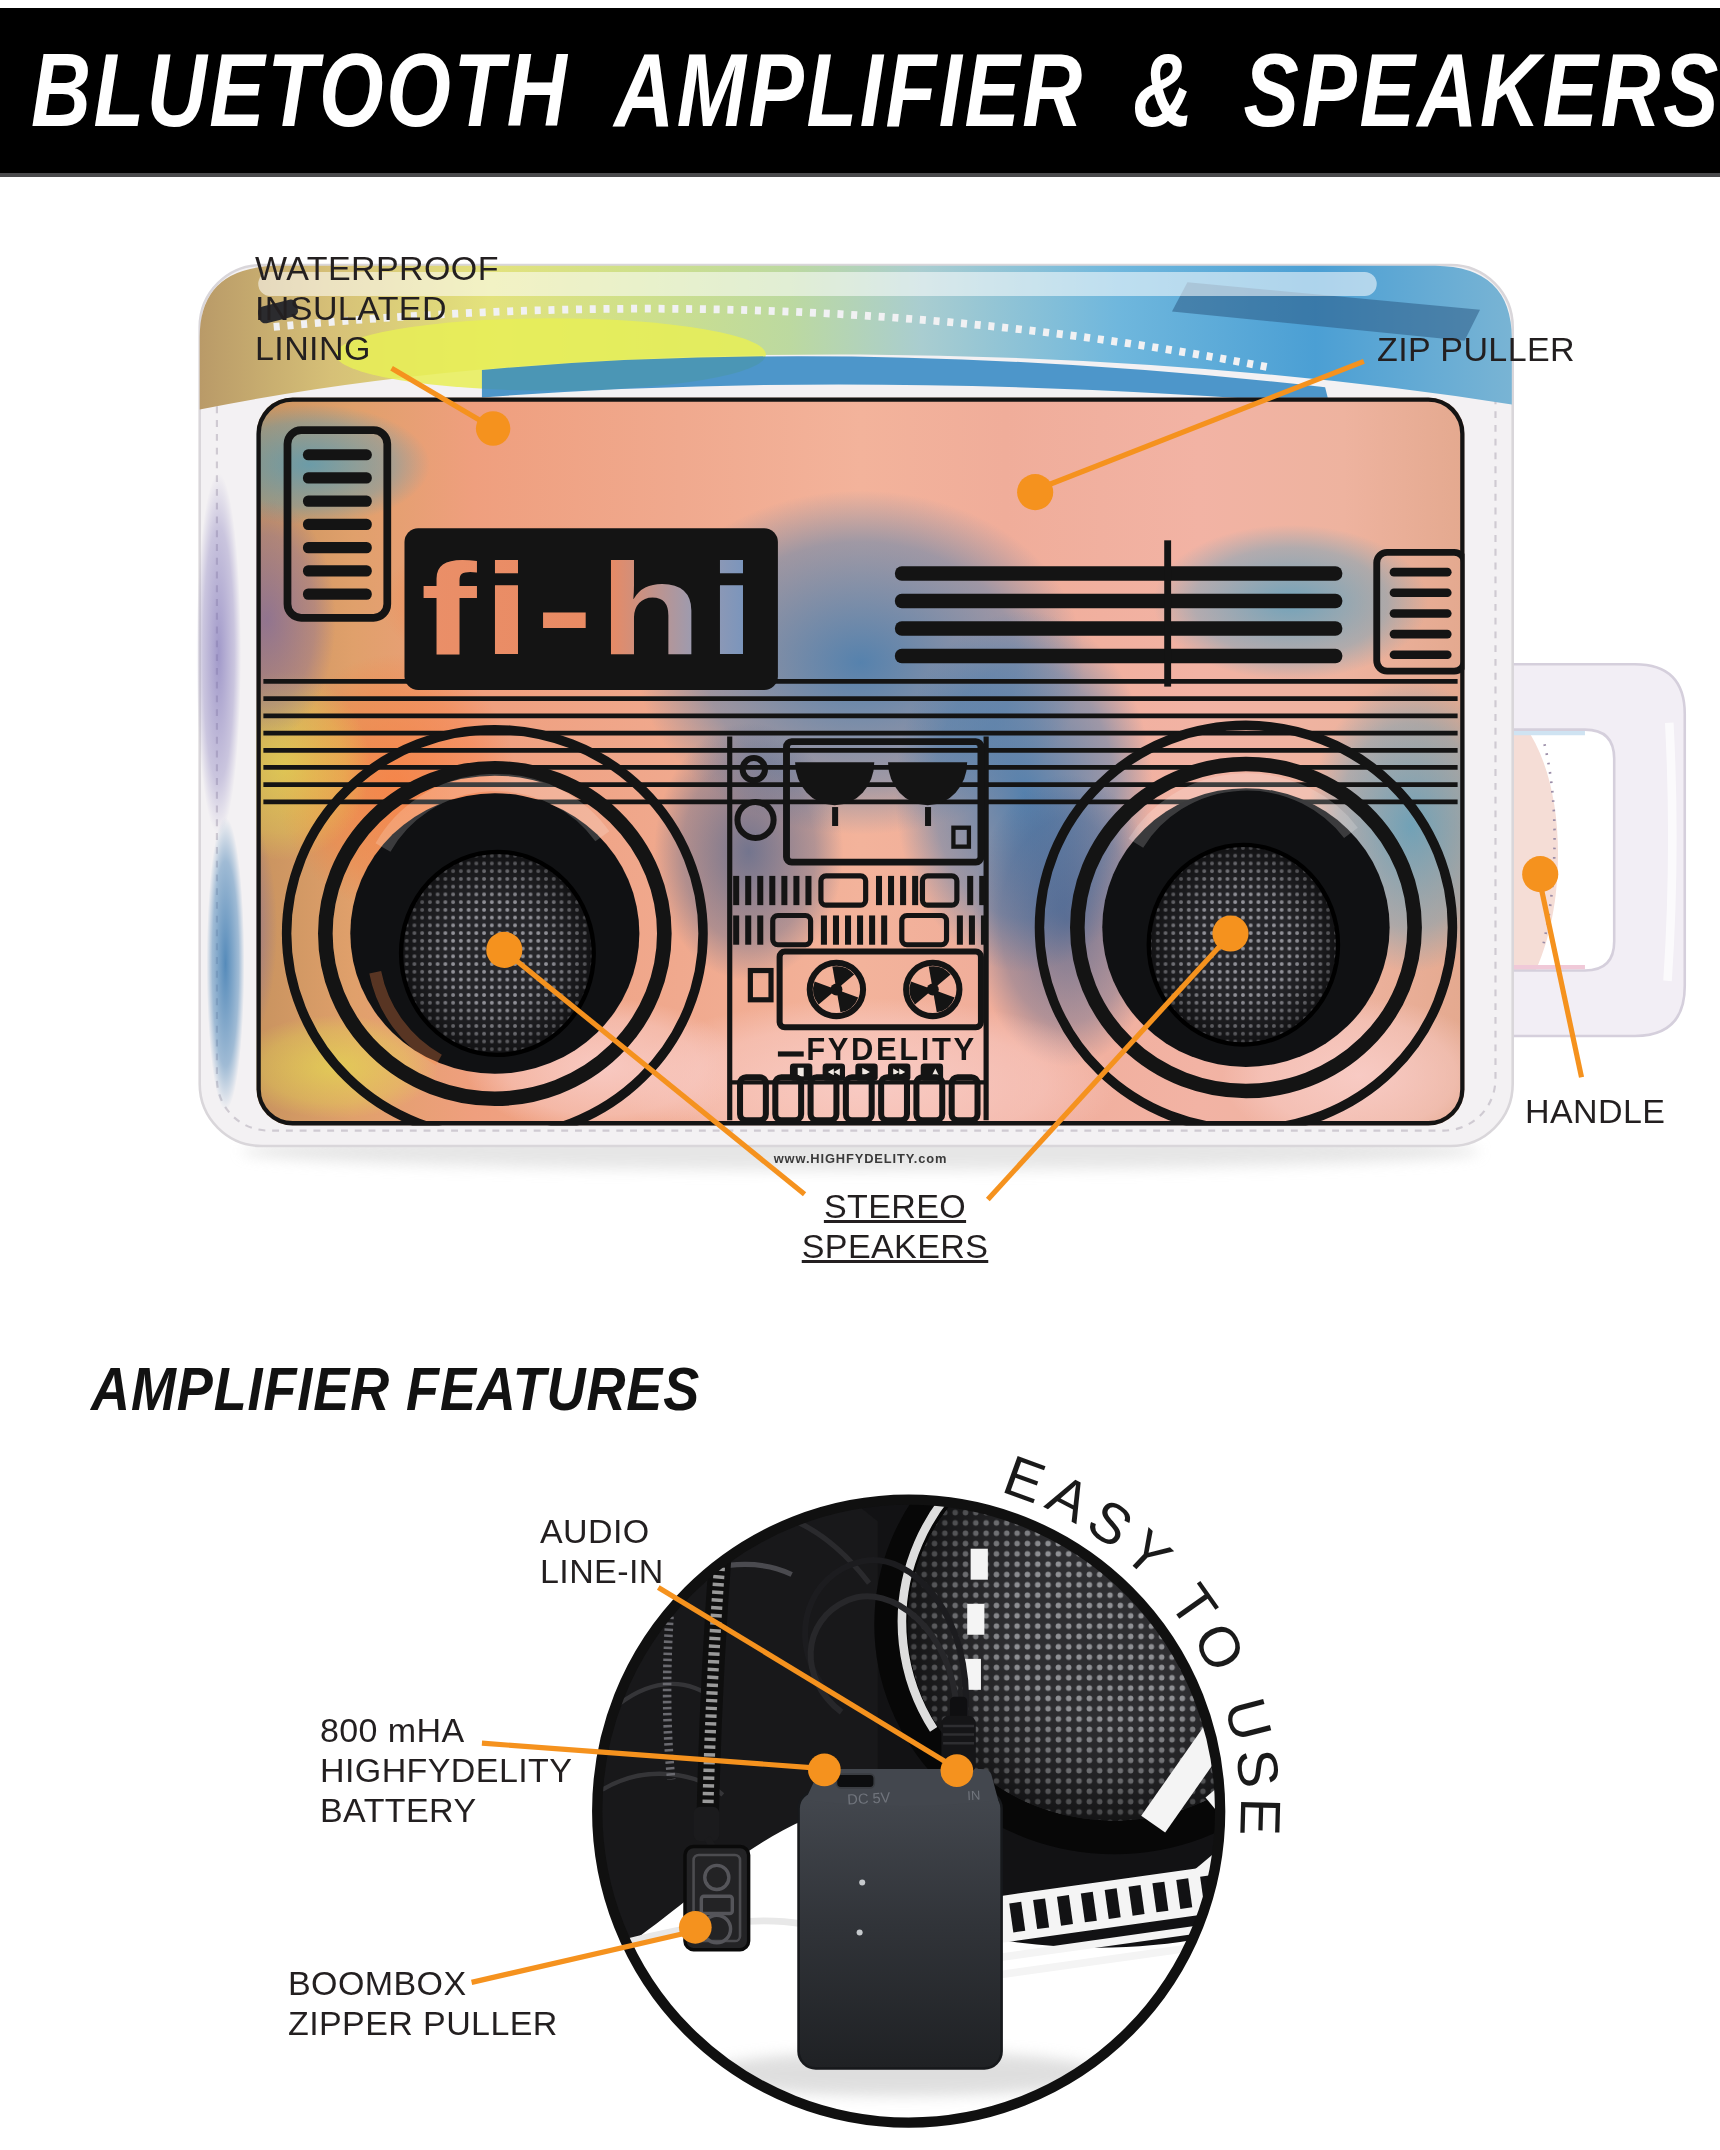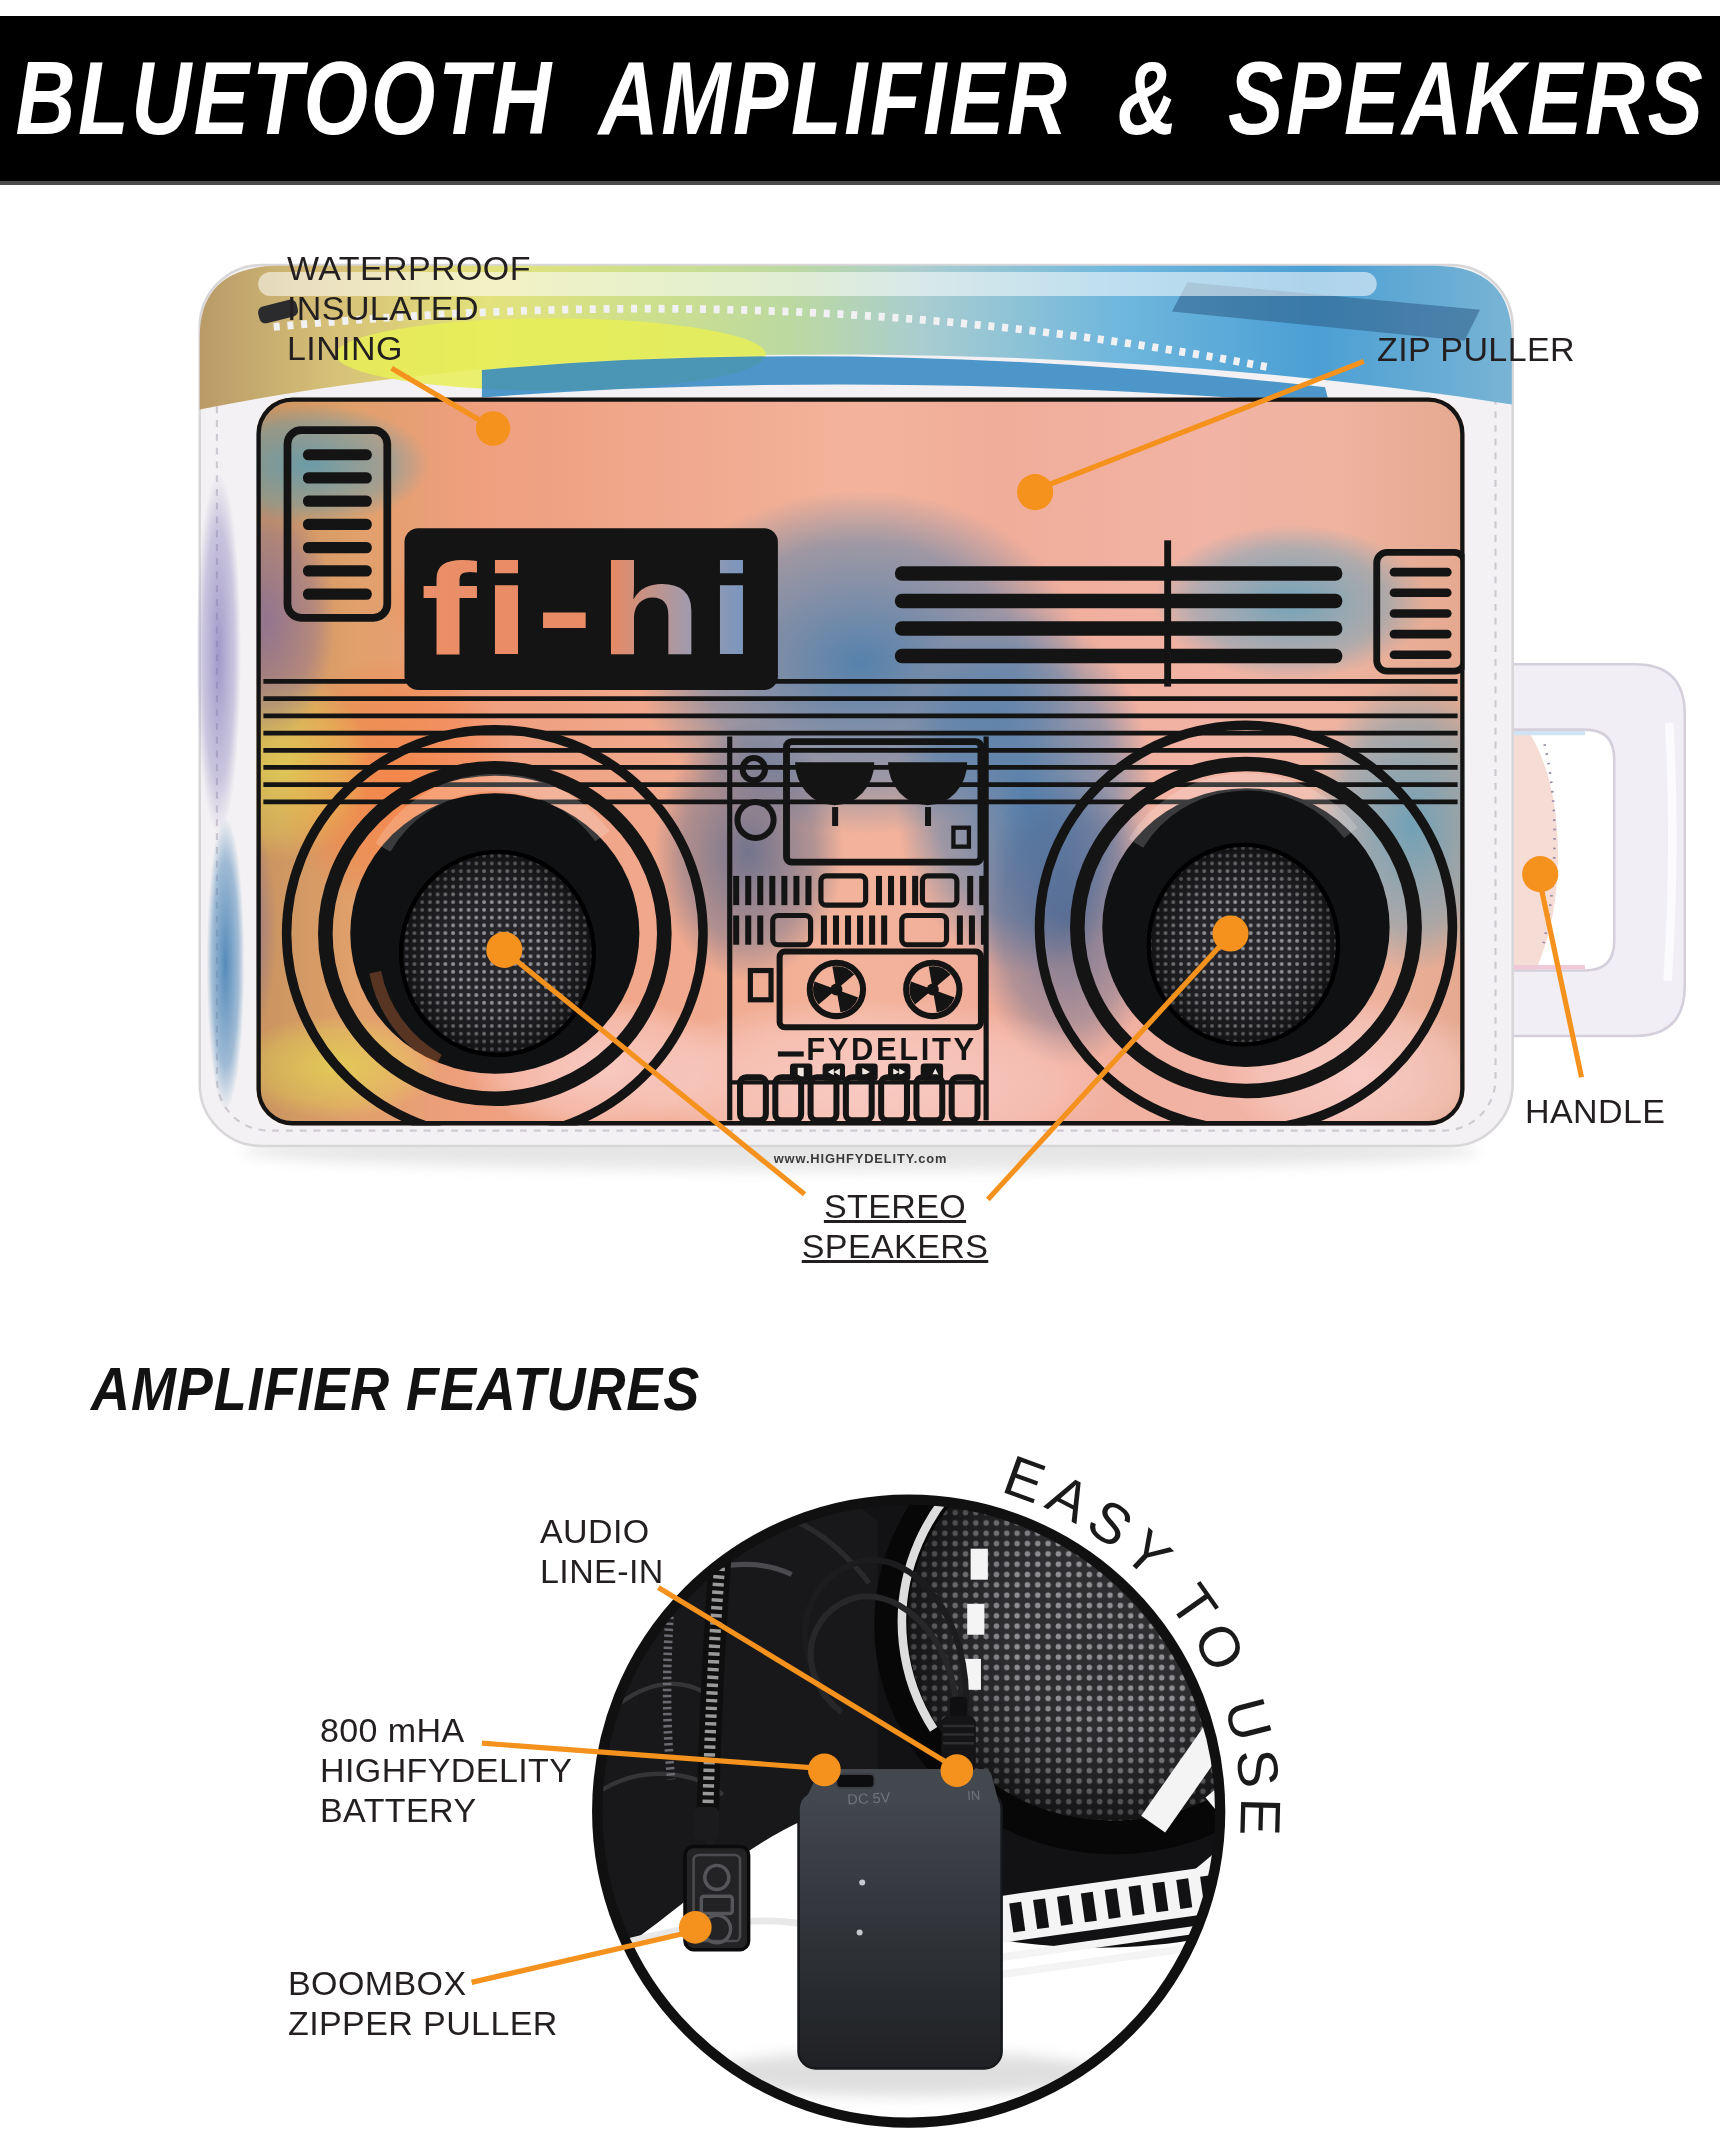--- a/index.html
+++ b/index.html
@@ -1,23 +1,23 @@
 <!DOCTYPE html>
 <html style="font-size:13.8px"><head>
 <meta charset="utf-8">
 <style>
   html,body{margin:0;padding:0;background:#ffffff;}
   .stage{
     position:relative;width:1721px;height:2151px;background:#ffffff;
     font-family:"Liberation Sans", sans-serif;overflow:hidden;
   }
   .banner{
-    position:absolute;left:0;top:16px;width:1721px;height:165px;background:#000;
+    position:absolute;left:0;top:8px;width:1721px;height:165px;background:#000;
     border-bottom:4.3px solid #4a4a4c;
-    display:flex;align-items:center;justify-content:center;
+    display:flex;align-items:center;justify-content:flex-end;
   }
   .banner-text{
     color:#fff;font-weight:bold;font-style:italic;font-size:83px;
     letter-spacing:2.6px;word-spacing:22.4px;white-space:nowrap;
     transform:scaleY(1.25);
   }
   .features-heading{
     position:absolute;left:91px;top:1354px;color:#121212;
     font-size:54px;font-weight:bold;font-style:italic;letter-spacing:0.9px;
     transform:scaleY(1.12);transform-origin:left top;white-space:nowrap;
@@ -463,21 +463,21 @@
       <circle cx="1112" cy="2058" r="19"></circle>
       <circle cx="958" cy="2057" r="19"></circle>
       <circle cx="808" cy="2240" r="19"></circle>
     </g>
   </svg>
 
   <div class="banner">
     <div class="banner-text">BLUETOOTH AMPLIFIER &amp; SPEAKERS</div>
   </div>
 
-  <div class="callout" style="left:255px;top:248px;margin-left:32px;">
+  <div class="callout" style="left:255px;top:248px;">
     <div>WATERPROOF</div>
     <div>INSULATED</div>
     <div>LINING</div>
   </div>
 
   <div class="callout" style="left:1377px;top:329px;">
     <div>ZIP PULLER</div>
   </div>
 
   <div class="callout" style="left:1525px;top:1091px;">

